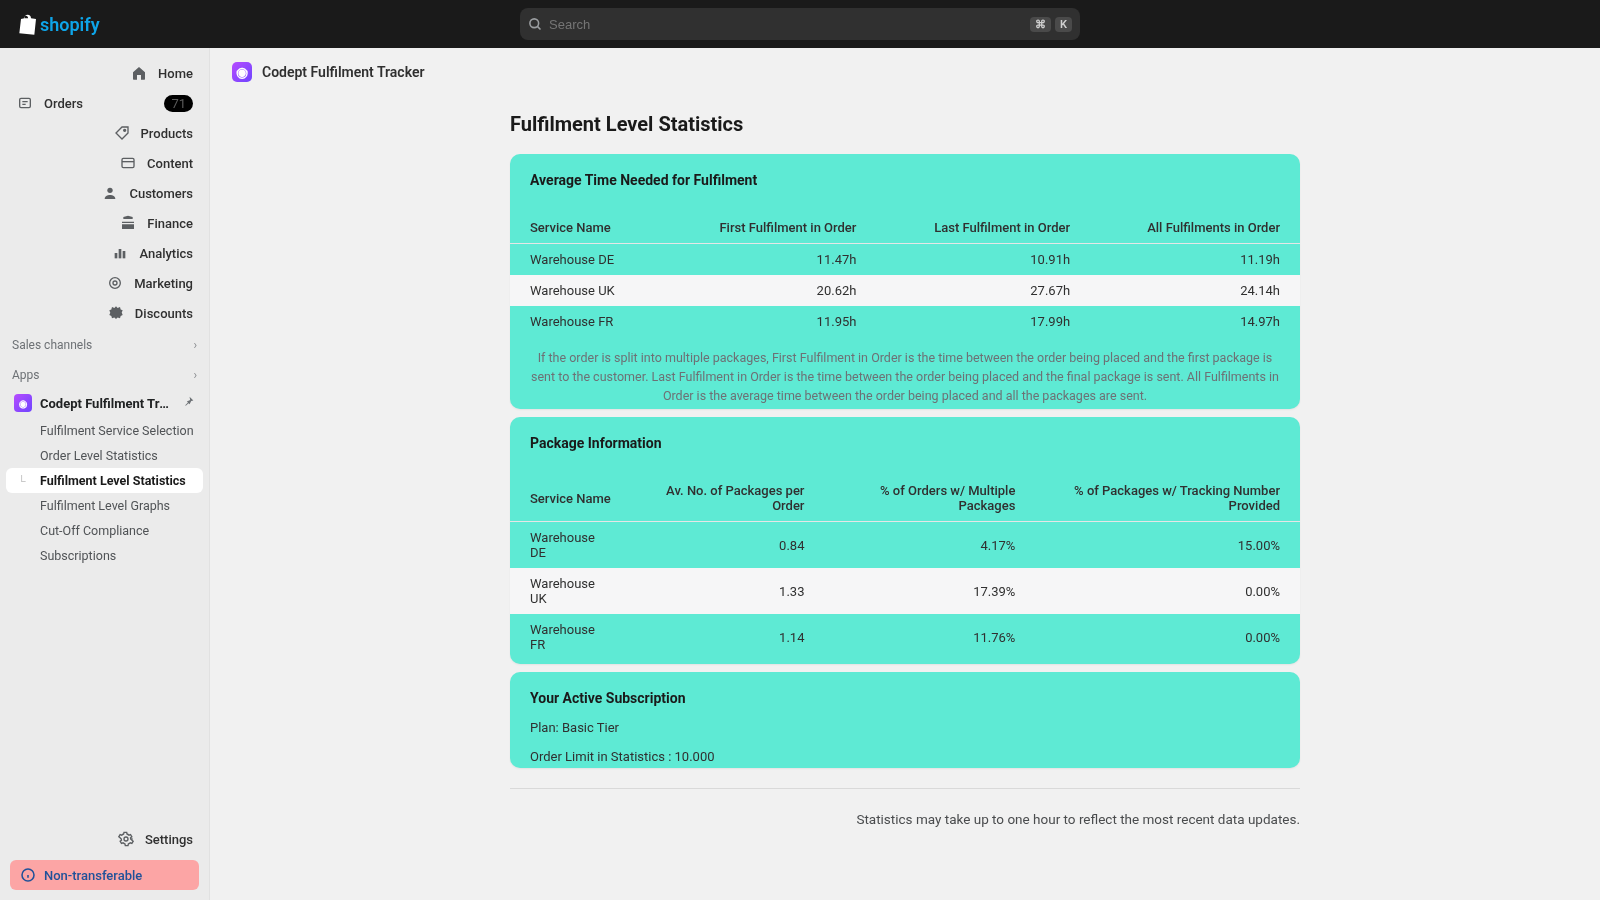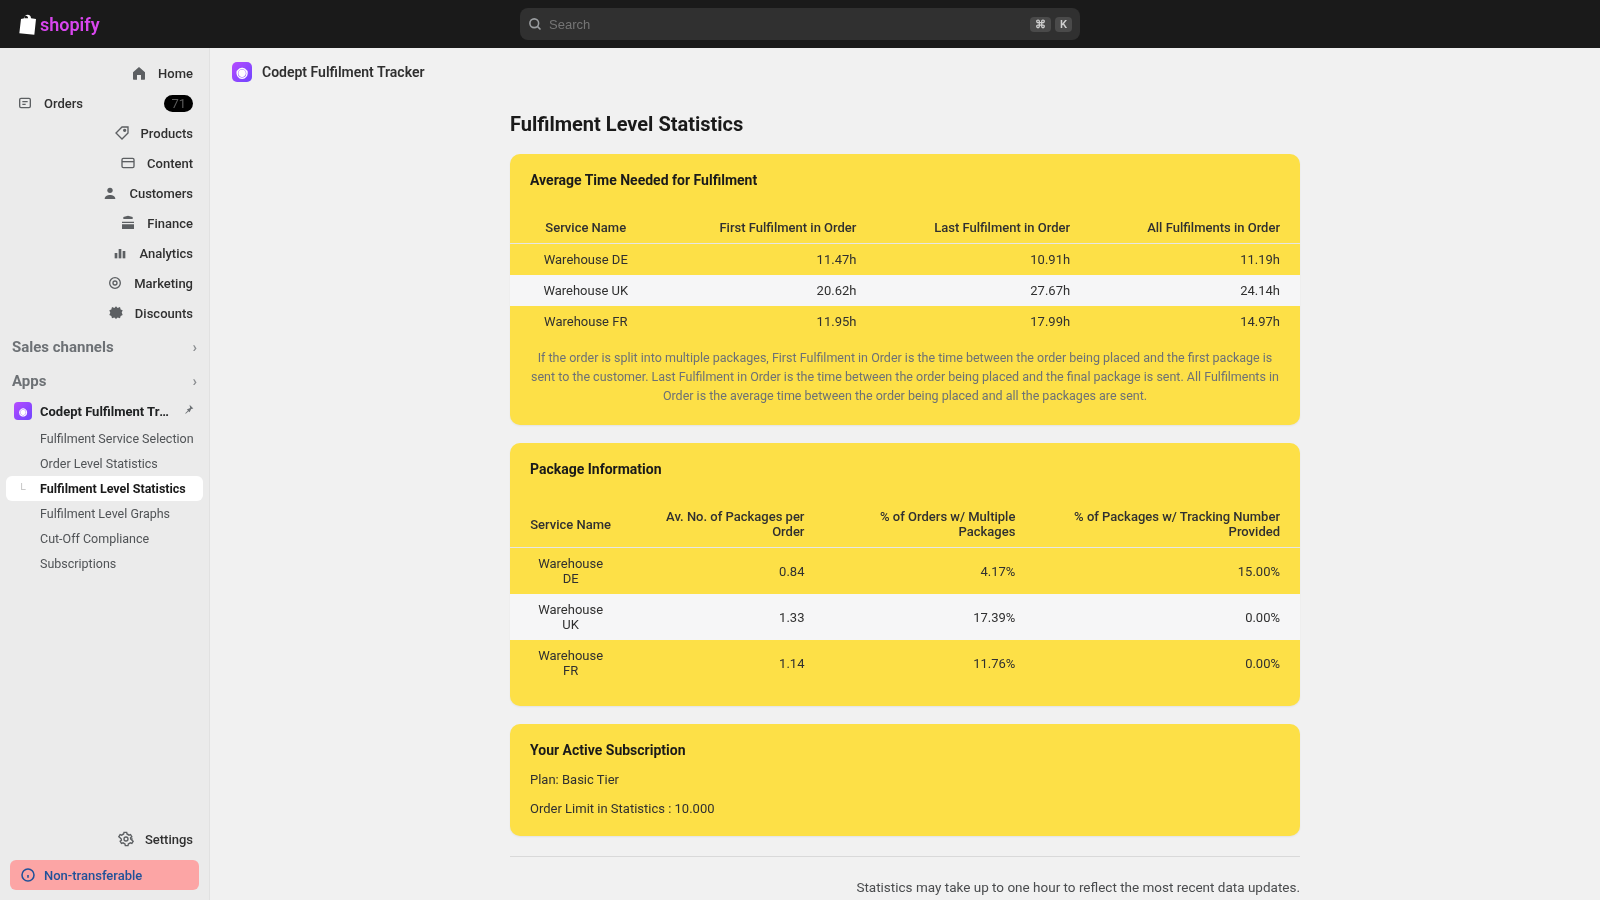--- a/index.html
+++ b/index.html
@@ -16,21 +16,21 @@
   height: 48px;
   background: #1a1a1a;
   display: flex;
   align-items: center;
   padding: 0 16px;
   position: relative;
 }
 .brand {
   display: flex;
   align-items: center;
-  color: #d946ef;
+  color: #0ea5e9;
   font-weight: 600;
   font-size: 18px;
   gap: 4px;
 }
 .brand svg { fill: #fff; }
 .search-wrap {
   position: absolute;
   left: 50%;
   transform: translateX(-50%);
   width: 560px;
@@ -106,22 +106,22 @@
   padding: 1px 7px;
   color: #5a5a5a;
   font-weight: 400;
 }
 .nav-section {
   display: flex;
   align-items: center;
   justify-content: space-between;
   padding: 10px 12px 6px 12px;
   color: #6d7175;
-  font-size: 15px;
-  font-weight: 700;
+  font-size: 12px;
+  font-weight: 400;
 }
 .nav-chevron { color: #8a8d90; }
 .apps-sub { padding: 0 6px; }
 .app-head {
   display: flex;
   align-items: center;
   padding: 6px 8px;
   border-radius: 6px;
   font-weight: 700;
   font-size: 13px;
@@ -207,40 +207,40 @@
   margin: 0 auto;
   padding: 0 20px 60px 20px;
 }
 .page-title {
   font-size: 20px;
   font-weight: 700;
   color: #1a1a1a;
   margin: 16px 0 18px 0;
 }
 .card {
-  background: #fde047;
+  background: #5eead4;
   border-radius: 10px;
   box-shadow: 0 1px 2px rgba(0,0,0,0.06);
-  margin-bottom: 18px;
-  padding: 18px 0 20px 0;
+  margin-bottom: 8px;
+  padding: 18px 0 4px 0;
 }
 .card-title {
   font-size: 14px;
   font-weight: 700;
   padding: 0 20px 24px 20px;
   color: #1a1a1a;
 }
 .tbl {
   width: 100%;
   border-collapse: collapse;
   font-size: 13px;
 }
 .tbl th, .tbl td {
   padding: 8px 20px;
-  text-align: center;
+  text-align: left;
 }
 .tbl th {
   font-weight: 500;
   color: #303030;
   border-bottom: 1px solid #e6e6e6;
   font-size: 13px;
 }
 .tbl td { color: #303030; }
 .tbl .num { text-align: right; }
 .tbl tbody tr:nth-child(even) { background: #f6f6f7; }

